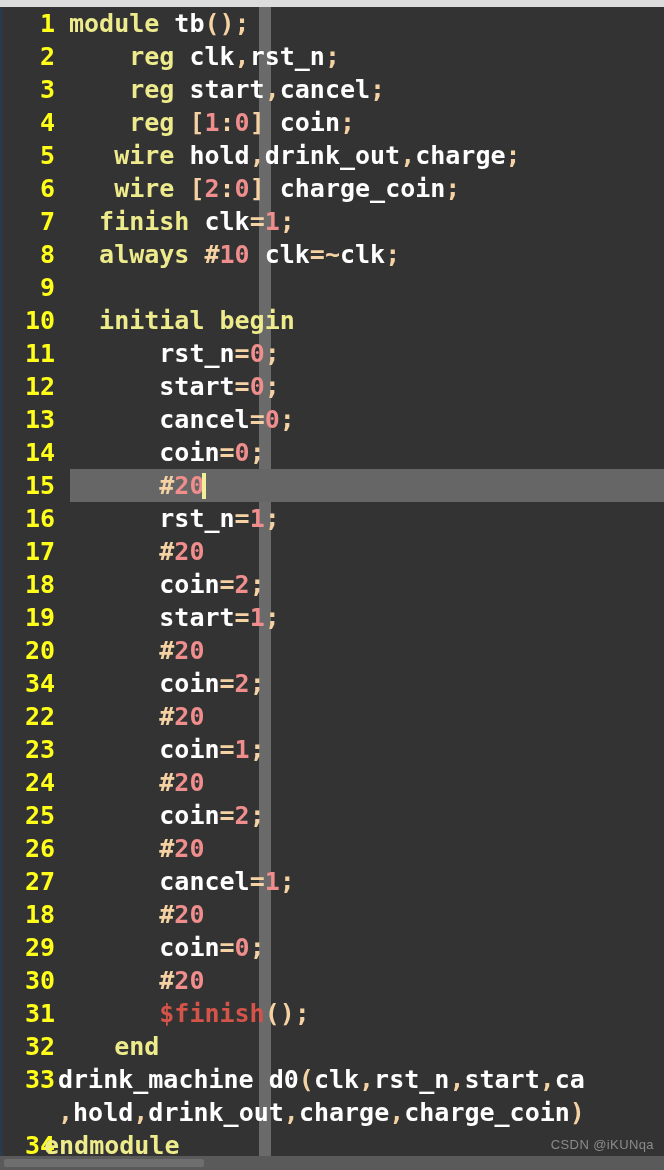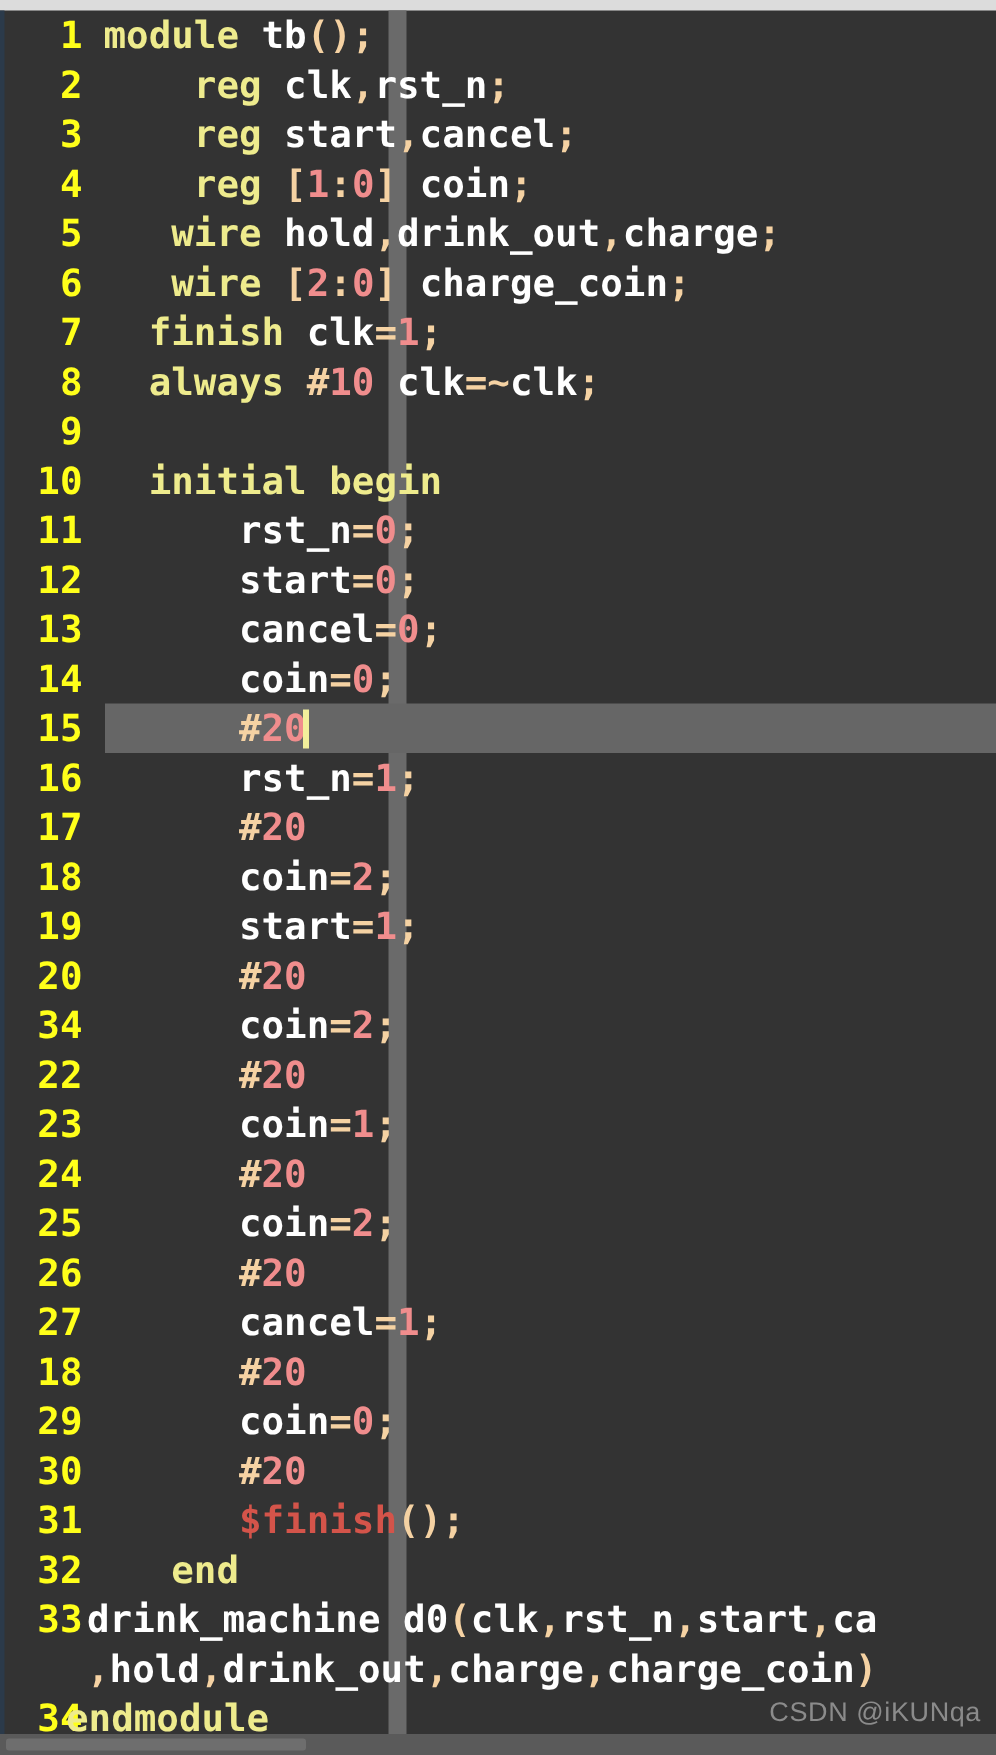--- a/index.html
+++ b/index.html
@@ -128,21 +128,21 @@
     margin: 0 -2px;
   }
 
   
   #watermark {
     position: absolute;
     right: 10px;
     bottom: 18px;
     color: #8b8b8b;
     font-family: "Liberation Sans", sans-serif;
-    font-size: 18px;
+    font-size: 13px;
     font-weight: normal;
     letter-spacing: 0.4px;
     z-index: 5;
   }
 </style>
 </head>
 <body>
 
 <div id="editor-root">
 

